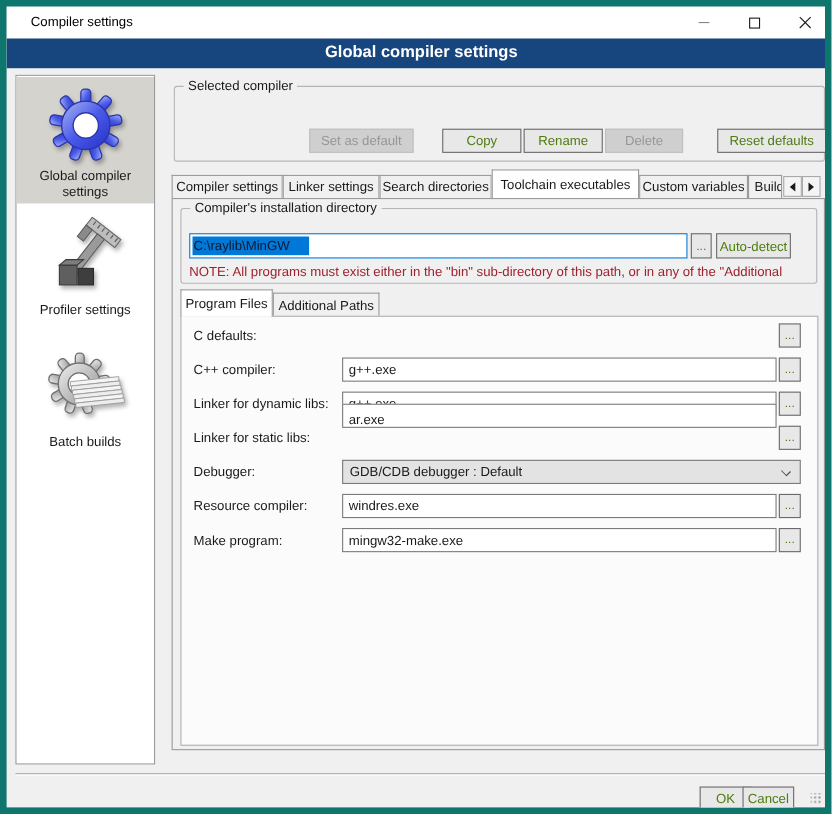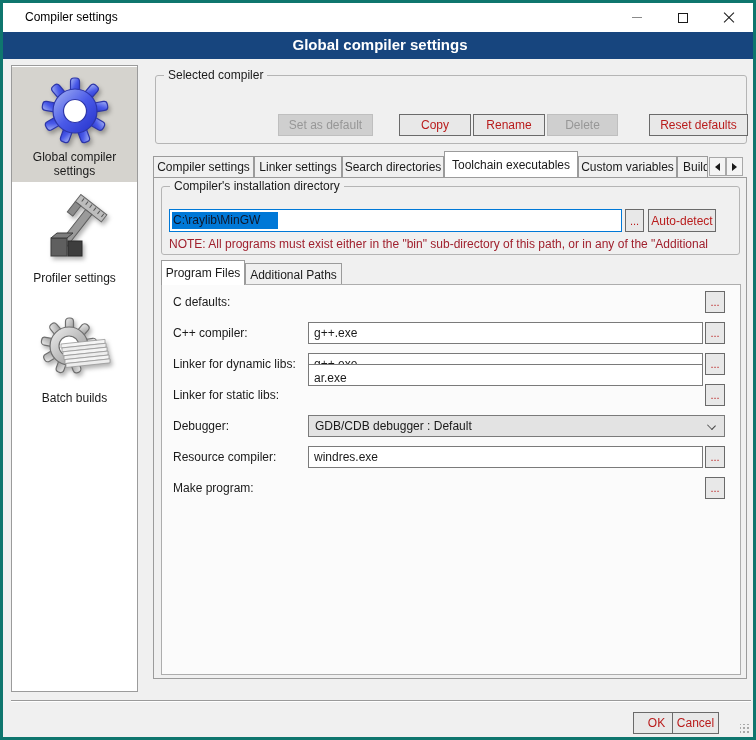--- a/index.html
+++ b/index.html
@@ -3,21 +3,21 @@
 <meta charset="utf-8">
 <style>
   :root{
     --bg:#f0f0f0; --header-bg:#17457e; --sel:#0078d7; --note:#a0212e;
     --bord:#9b9b9b; --ctl-bord:#7a7a7a; --btn-bord:#6a6a6a;
   }
   *{box-sizing:border-box; margin:0; padding:0;}
   html,body{background:#cfcfcf;}
   body{font-family:"Liberation Sans", sans-serif; font-size:12px; color:#1a1a1a;}
   .win{position:relative; width:756px; height:740px; background:var(--bg);
-       border:3px solid #0f766e; overflow:hidden;}
+       border:6px solid #0f766e; overflow:hidden;}
   .abs{position:absolute;}
 
   
   .titlebar{left:0; top:0; width:754px; height:29px; background:#fff;}
   .title-text{left:22px; top:0; height:29px; line-height:29px; font-size:12px; color:#000;}
   .winbtn{top:0; width:46px; height:29px; display:flex; align-items:center; justify-content:center; cursor:default;}
   .glyph-min{width:10px; height:1px; background:#8a8a8a;}
   .glyph-max{width:10px; height:10px; border:1px solid #1a1a1a; background:transparent;}
   .glyph-close{position:relative; width:12px; height:12px;}
   .glyph-close::before,.glyph-close::after{content:""; position:absolute; left:-1px; top:5px; width:14px; height:1px; background:#1a1a1a;}
@@ -33,21 +33,21 @@
   .lb-item.selected{background:#d5d3ce;}
   .lb-label{text-align:center; line-height:14px; margin-top:5px; color:#1a1a1a;}
   .lb-icon{filter:drop-shadow(2px 3px 2px rgba(0,0,0,.30));}
 
   
   .groupbox{border:1px solid #b5b5b5; border-radius:3px;}
   .legend{position:absolute; top:-8px; left:8px; background:var(--bg); padding:0 4px; line-height:15px; white-space:nowrap;}
 
   
   .btn{display:flex; align-items:center; justify-content:center; background:#e8e8e8;
-       border:1px solid var(--btn-bord); color:#b91c1c; cursor:default; white-space:nowrap;}
+       border:1px solid var(--btn-bord); color:#4d7c0f; cursor:default; white-space:nowrap;}
   .btn.disabled{background:#cfcfcf; border-color:#bfbfbf; color:#979797;}
   .btn.small{font-size:11px;}
 
   
   .combo{background:#fff; border:1px solid var(--ctl-bord); display:flex; align-items:center; padding-left:6px; position:relative;}
   .combo.gray{background:#e3e3e3;}
   .chev{position:absolute; right:9px; top:6px; width:7px; height:7px; border-right:1px solid #444; border-bottom:1px solid #444; transform:rotate(45deg) scaleY(.8);}
   .tinput{background:#fff; border:1px solid var(--ctl-bord); display:flex; align-items:center; padding-left:5px;}
   .tinput.focus{border:1px solid var(--sel);}
   .seltext{background:var(--sel); color:#0f172a; padding:1px 18px 2px 1px;}
@@ -240,20 +240,23 @@
     <span class="chev"></span>
   </div>
 
   <div class="abs field-label" style="left:170px; top:446px; z-index:4;">Resource compiler:</div>
   <div class="abs tinput" style="left:305px; top:443px; width:395px; height:22px; z-index:4;">
     <span>windres.exe</span>
   </div>
   <div class="abs btn small" style="left:702px; top:443px; width:20px; height:22px; z-index:4;">...</div>
 
   <div class="abs field-label" style="left:170px; top:477px; z-index:4;">Make program:</div>
+  <div class="abs tinput" style="left:305px; top:474px; width:395px; height:22px; z-index:4;">
+    <span>mingw32-make.exe</span>
+  </div>
   <div class="abs btn small" style="left:702px; top:474px; width:20px; height:22px; z-index:4;">...</div>
 
   <div class="abs divider" style="left:8px; top:697px; width:740px; height:2px;"></div>
   <div class="abs btn" style="left:586px; top:709px; width:47px; height:22px;margin-left:44px;">OK</div>
   <div class="abs btn" style="left:669px; top:709px; width:47px; height:22px;">Cancel</div>
   <div class="abs grip"></div>
 
 </div>
 
 </body></html>

